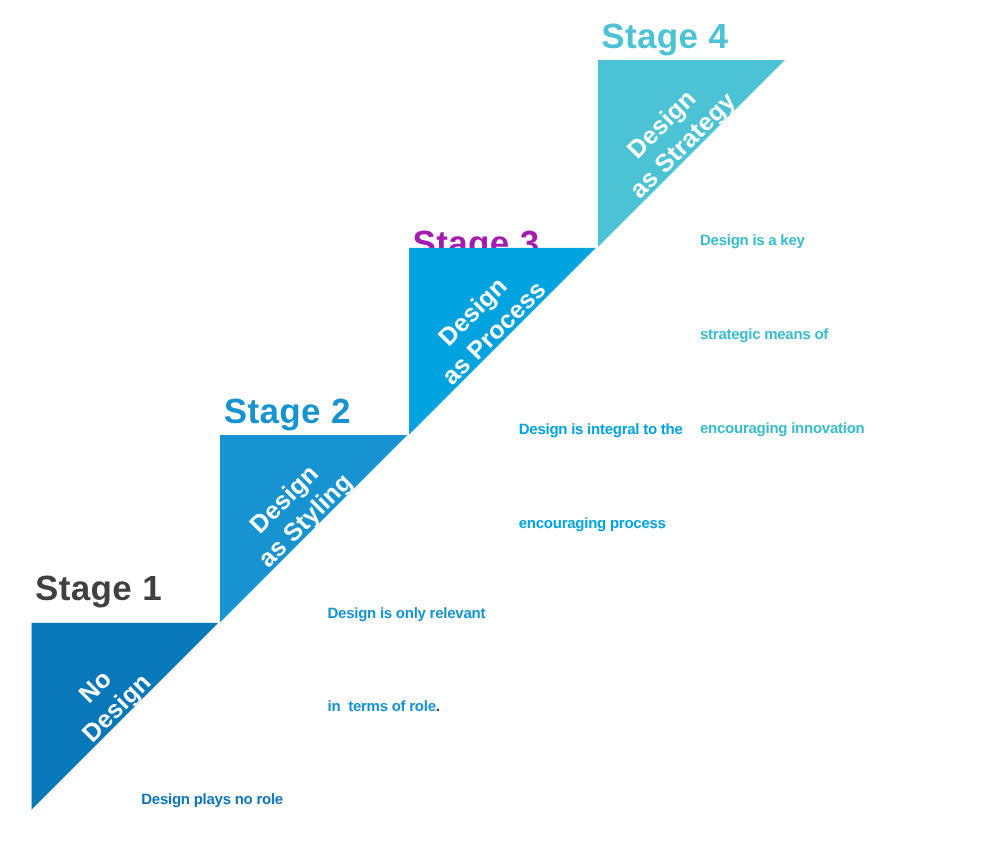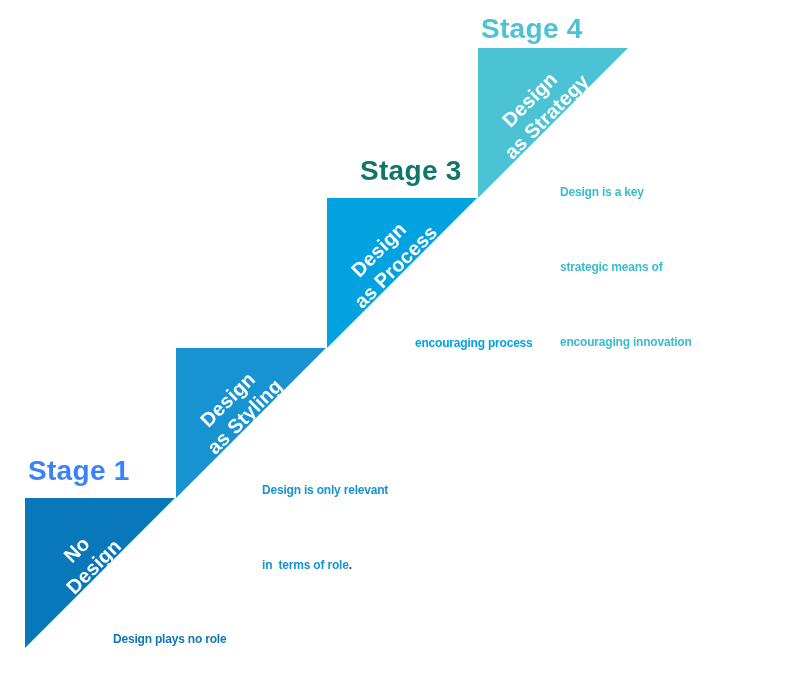--- a/index.html
+++ b/index.html
@@ -20,23 +20,23 @@
     position:absolute;left:-10px;top:36px;width:140px;
     transform:rotate(-45deg);
     color:#ffffff;font-size:20px;line-height:24px;text-align:center;
     letter-spacing:0.2px;
   }
   .tline{display:block;}
   
   .stage-label{
     position:absolute;font-size:28px;line-height:30px;letter-spacing:0.3px;
   }
-  .label-s1{left:28px;top:456px;color:#3b82f6;}
+  .label-s1{left:28px;top:456px;color:#404040;}
   .label-s2{left:179px;top:314px;color:#1793D1;}
-  .label-s3{left:330px;top:156px;color:#0f766e;margin-left:30px;}
+  .label-s3{left:330px;top:180px;color:#a21caf;}
   .label-s4{left:481px;top:14px;color:#4CC3D5;}
   
   .desc{
     position:absolute;font-size:12px;line-height:25px;letter-spacing:-0.2px;
     white-space:pre-wrap;
   }
   .desc-s1{left:113px;top:577px;color:#0E76BB;}
   .desc-s2{left:262px;top:428px;color:#1793D1;}
   .desc-s3{left:415px;top:281px;color:#00A3E0;}
   .desc-s4{left:560px;top:130px;color:#3BBCCE;}
@@ -56,39 +56,41 @@
       <span class="tline">No</span>
       <span class="tline">Design</span>
     </div>
   </div>
   <div class="desc desc-s1">
     <span class="dline">Design plays no role</span>
     
     
   </div>
 
+  <div class="stage-label label-s2">Stage 2</div>
   <div class="tri tri-s2">
     <div class="tri-text">
       <span class="tline">Design</span>
       <span class="tline">as Styling</span>
     </div>
   </div>
   <div class="desc desc-s2">
     <span class="dline">Design is only relevant</span>
     <span class="dline-last"><span>in  terms of role</span><span class="period">.</span></span>
   </div>
 
   <div class="stage-label label-s3">Stage 3</div>
   <div class="tri tri-s3">
     <div class="tri-text">
       <span class="tline">Design</span>
       <span class="tline">as Process</span>
     </div>
   </div>
   <div class="desc desc-s3">
+    <span class="dline">Design is integral to the</span>
     <span class="dline">encouraging process</span>
   </div>
 
   <div class="stage-label label-s4">Stage 4</div>
   <div class="tri tri-s4">
     <div class="tri-text">
       <span class="tline">Design</span>
       <span class="tline">as Strategy</span>
     </div>
   </div>

